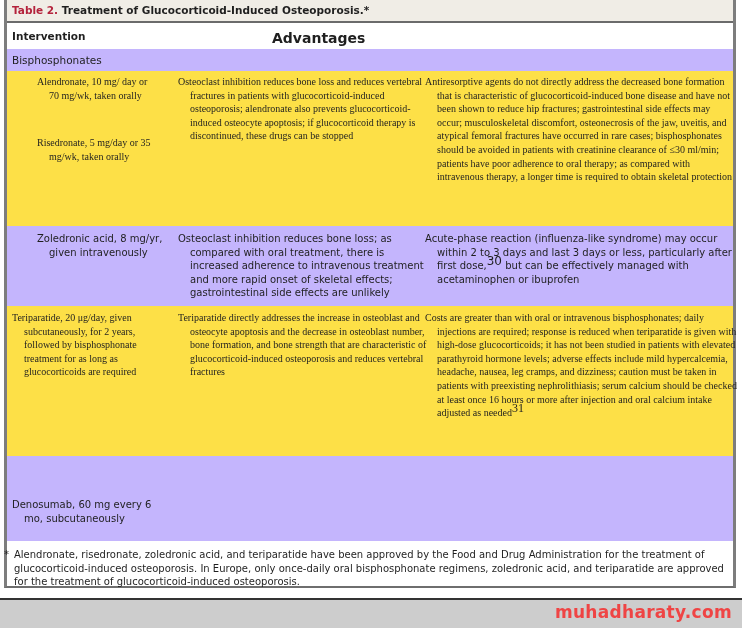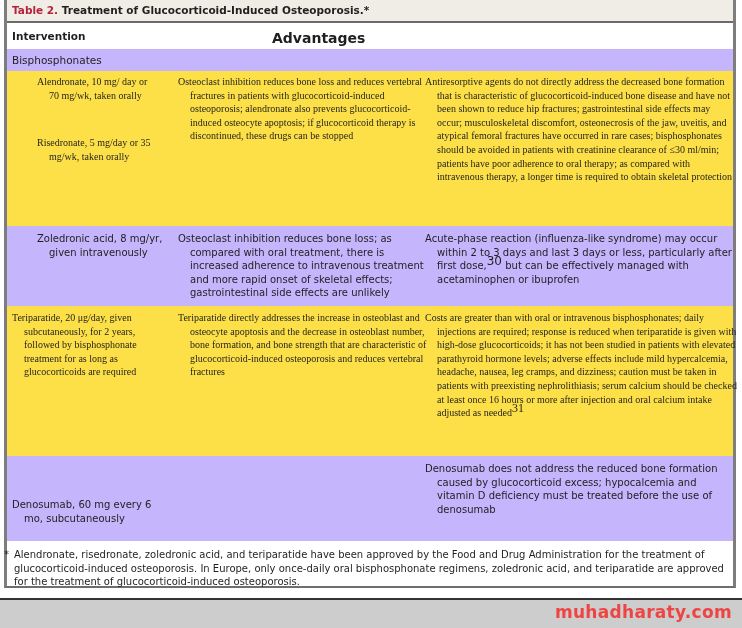--- a/index.html
+++ b/index.html
@@ -76,21 +76,20 @@
   </div>
 
   <div class="row white" style="top:306px;height:150px;">
     <div class="cell" style="left:5px;top:5px;width:128px;">Teriparatide, 20 μg/day, given subcutaneously, for 2 years, followed by bisphosphonate treatment for as long as glucocorticoids are required</div>
     <div class="cell" style="left:171px;top:5px;width:238px;">Teriparatide directly addresses the increase in osteoblast and osteocyte apoptosis and the decrease in osteoblast number, bone formation, and bone strength that are characteristic of glucocorticoid-induced osteoporosis and reduces vertebral fractures</div>
     <div class="cell" style="left:418px;top:5px;width:300px;"><span>Costs are greater than with oral or intravenous bisphosphonates; daily injections are required; response is reduced when teriparatide is given with high-dose glucocorticoids; it has not been studied in patients with elevated parathyroid hormone levels; adverse effects include mild hypercalcemia, headache, nausea, leg cramps, and dizziness; caution must be taken in patients with preexisting nephrolithiasis; serum calcium should be checked at least once 16 hours or more after injection and oral calcium intake adjusted as needed</span><sup>31</sup></div>
   </div>
 
   <div class="row cream" style="top:456px;height:85px;">
     <div class="cell" style="left:5px;top:6px;width:130px;margin-top:36px;">Denosumab, 60 mg every 6 mo, subcutaneously</div>
-    <div class="cell" style="left:418px;top:6px;width:300px;">Denosumab does not address the reduced bone formation caused by glucocorticoid excess; hypocalcemia and vitamin D deficiency must be treated before the use of denosumab</div>
   </div>
 </div>
 
 <div class="footnote">
   <span class="star">*</span>
   <span>Alendronate, risedronate, zoledronic acid, and teriparatide have been approved by the Food and Drug Administration for the treatment of glucocorticoid-induced osteoporosis. In Europe, only once-daily oral bisphosphonate regimens, zoledronic acid, and teriparatide are approved for the treatment of glucocorticoid-induced osteoporosis.</span>
 </div>
 <div class="foot-rule"></div>
 <div class="bottom-band"></div>
 <div class="watermark">muhadharaty.com</div>

